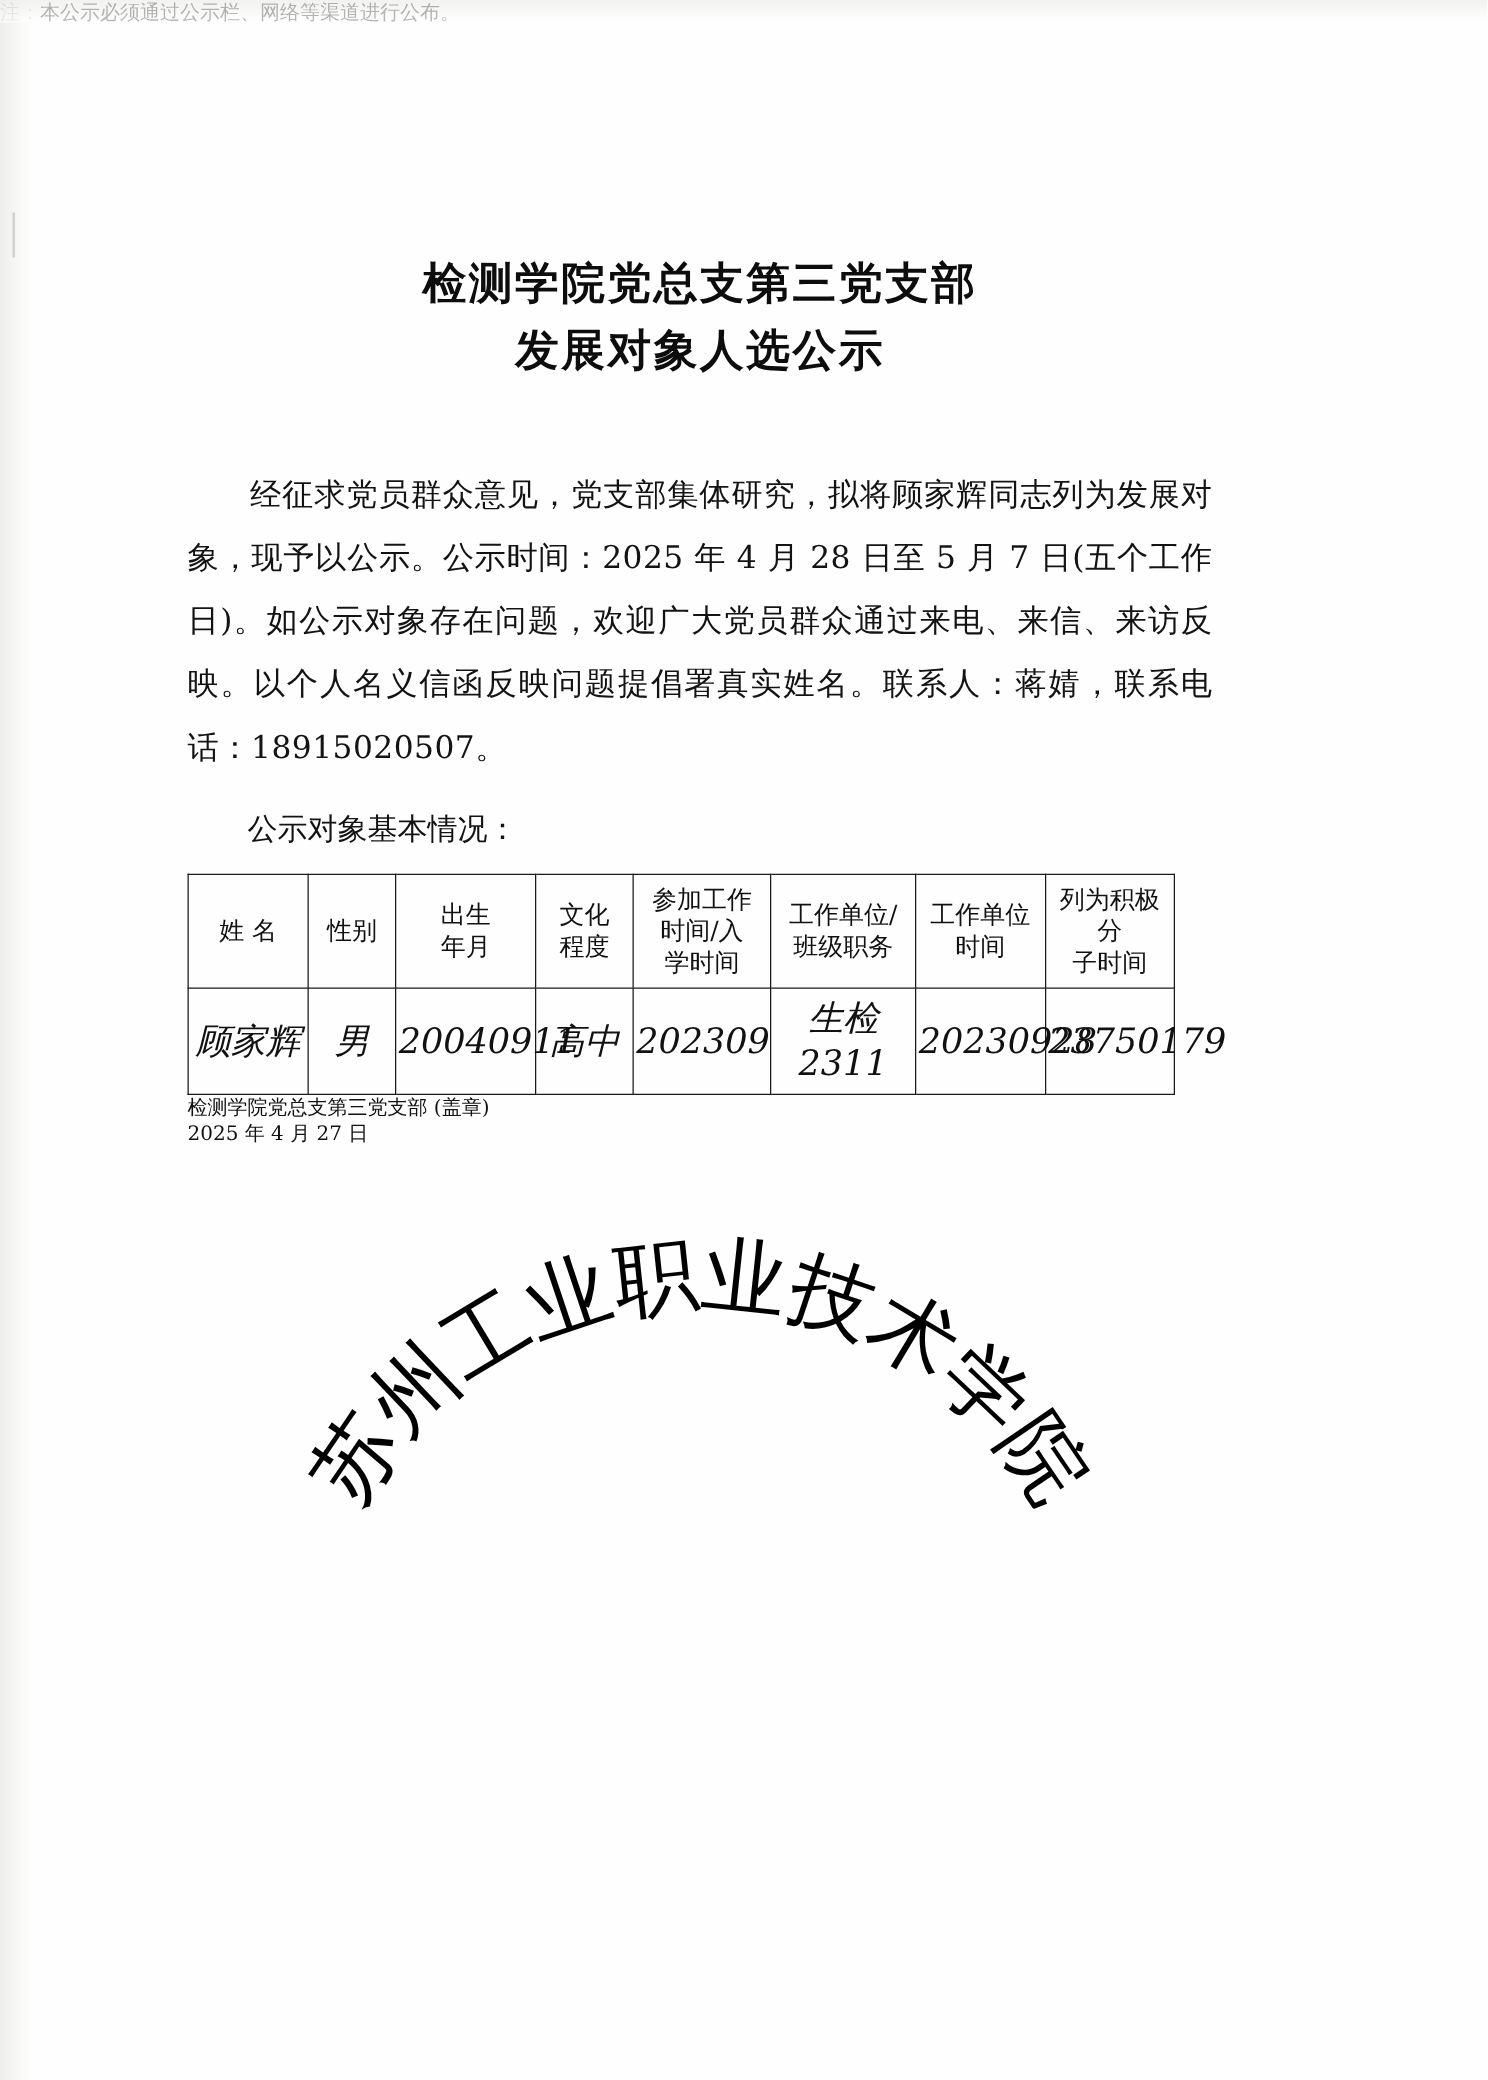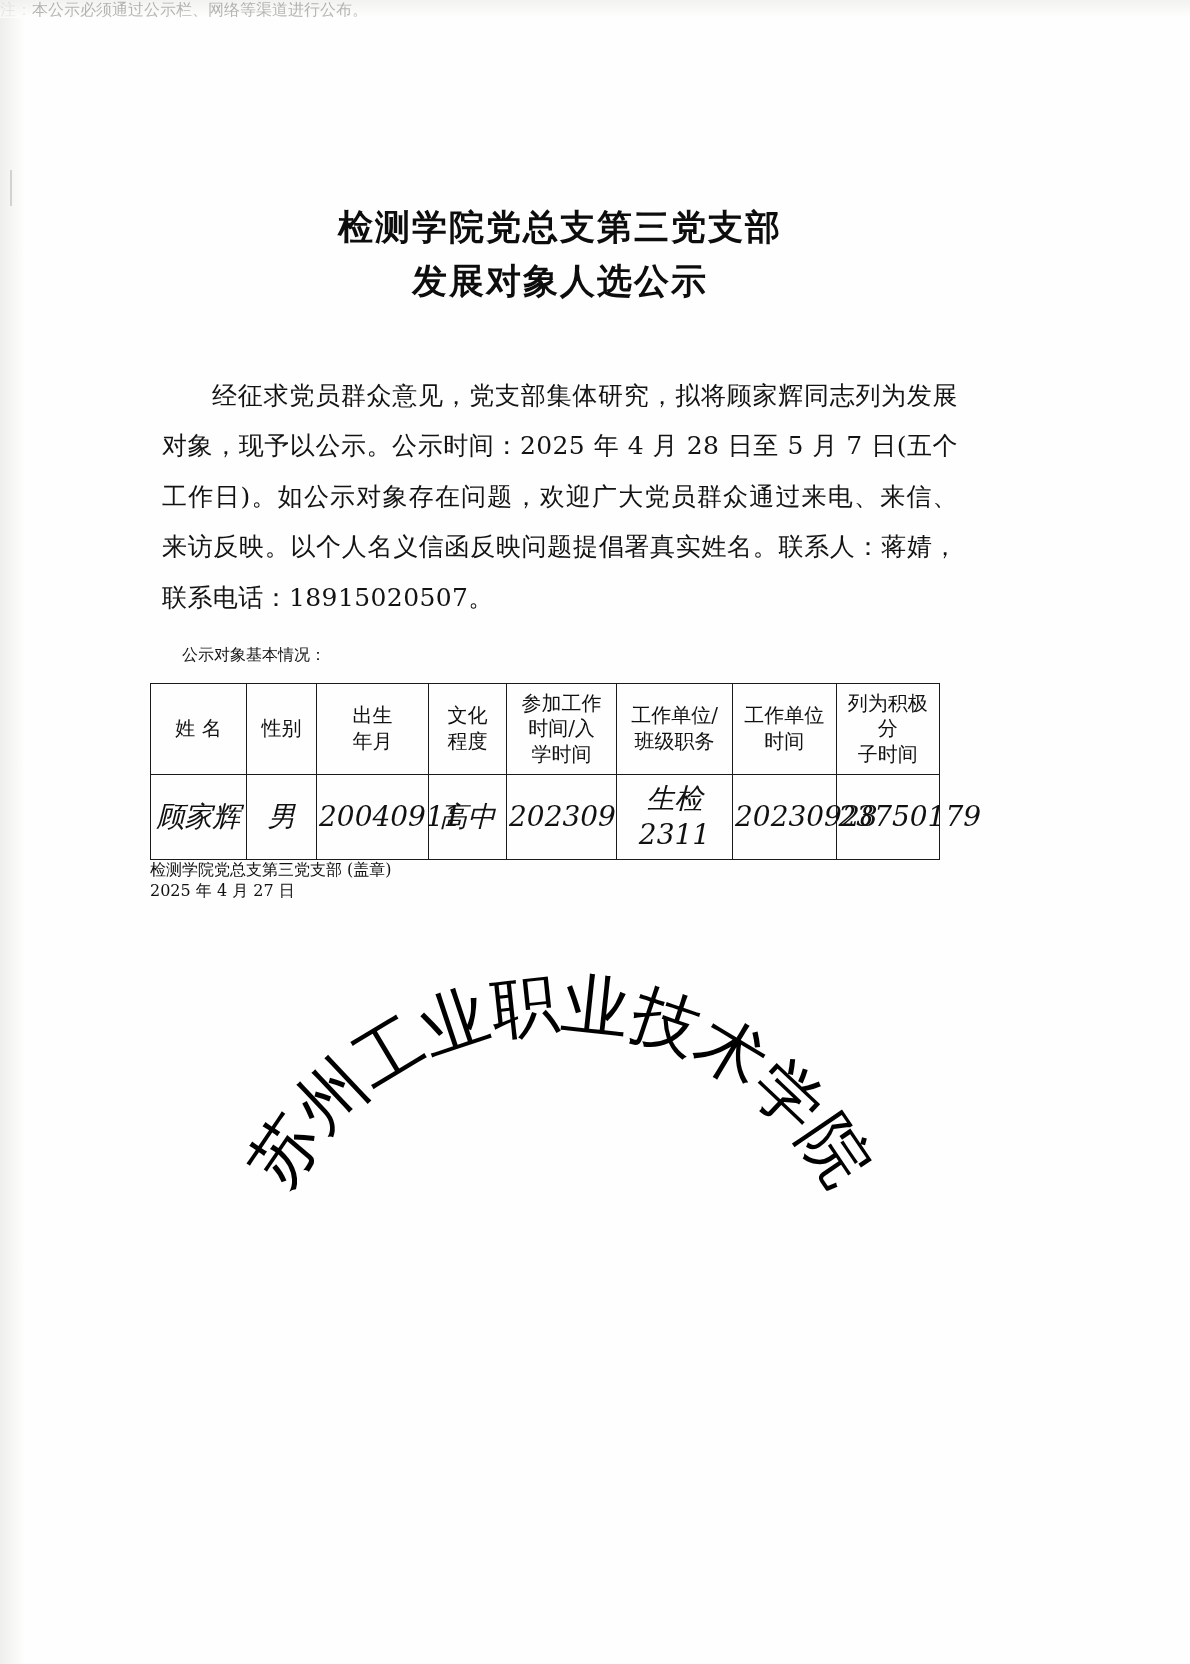--- a/index.html
+++ b/index.html
@@ -71,27 +71,27 @@
   .body-text {
     margin-top: 62px;
     font-size: 25px;
     line-height: 2.02;
     text-align: justify;
     text-justify: inter-ideograph;
     letter-spacing: .4px;
     color: #131313;
   }
   .body-text p {
-    margin: 12px;
+    margin: 0;
     text-indent: 2em;
   }
 
   .subhead {
     margin-top: 16px;
-    font-size: 16px;
+    font-size: 24px;
     line-height: 2.0;
     text-indent: 2em;
     color: #131313;
   }
 
   table.info {
     margin-top: 12px;
     border-collapse: collapse;
     width: 790px;
     table-layout: fixed;

